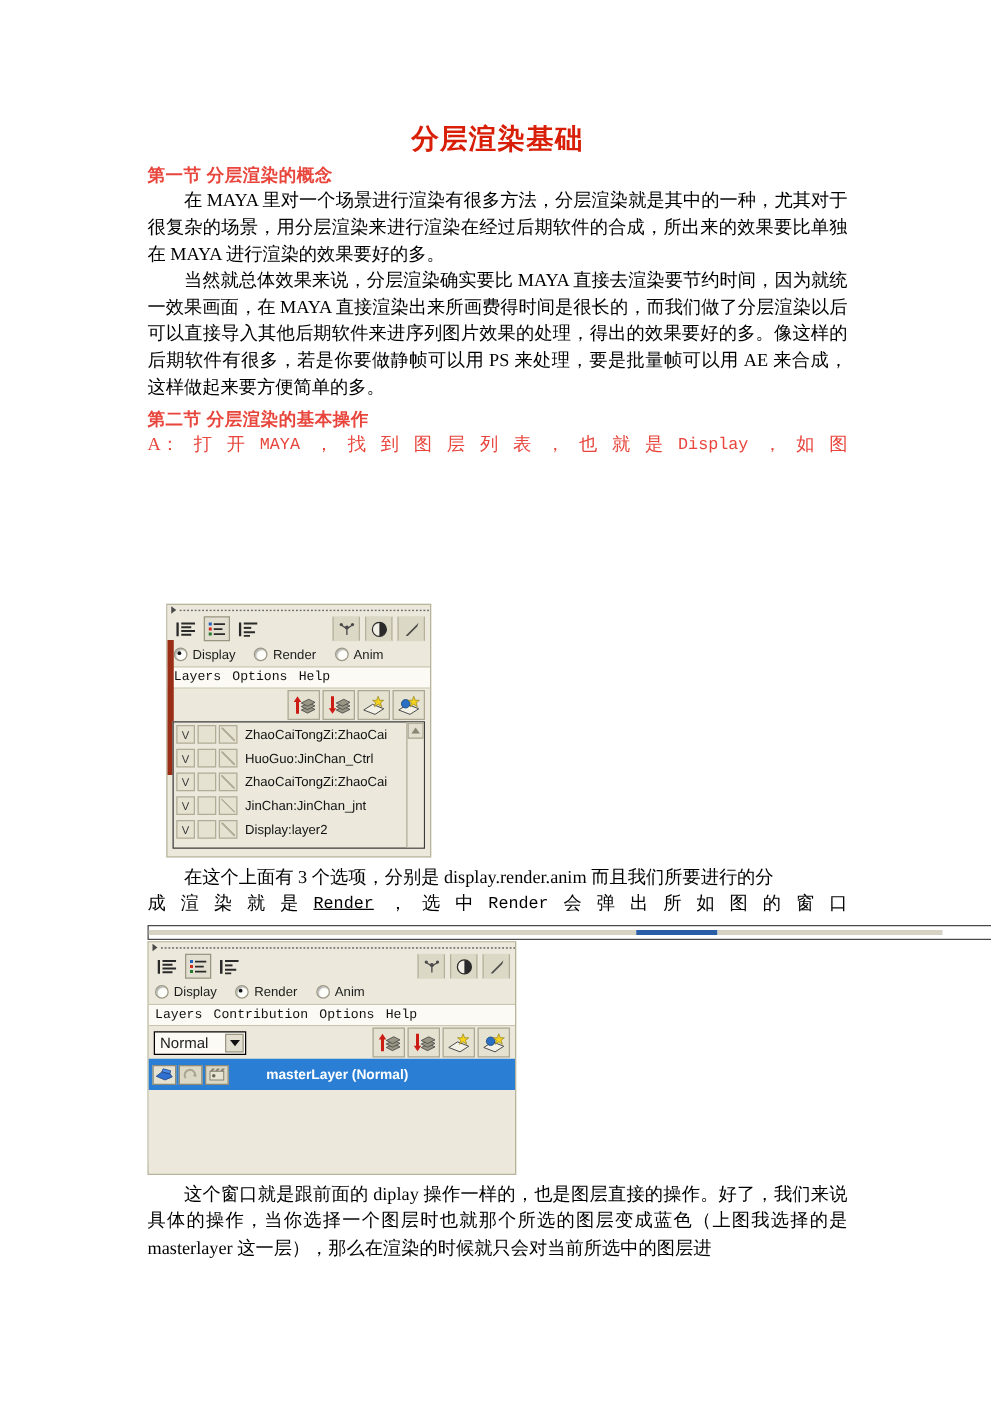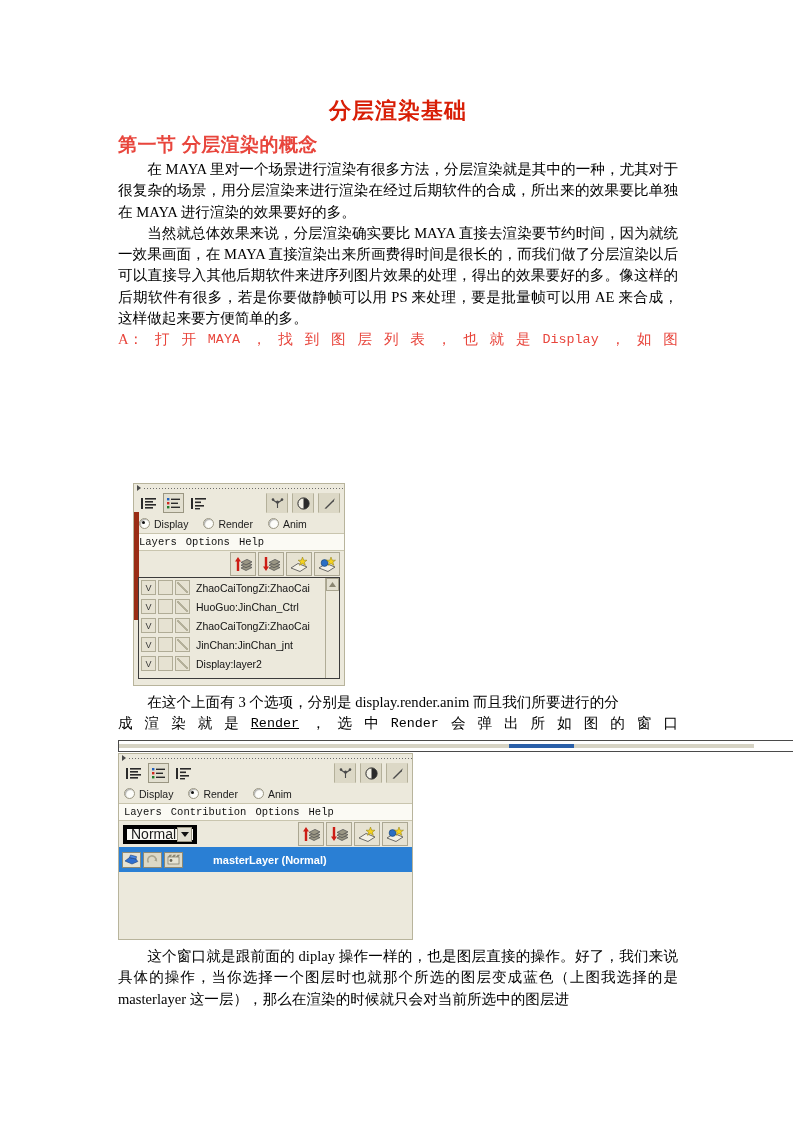--- a/index.html
+++ b/index.html
@@ -25,21 +25,21 @@
     margin:0 0 6px 0;
     text-align:center;
     font-size:22px;
     font-weight:bold;
     color:#d81e06;
     letter-spacing:1px;
     font-family:"Liberation Sans","DejaVu Sans",sans-serif;
   }
   .section-head{
     color:#e8453c;
-    font-size:19px;
+    font-size:14px;
     font-weight:bold;
     margin:6px 0 1px 0;
     font-family:"Liberation Sans","DejaVu Sans",sans-serif;
     letter-spacing:0.4px;
   }
   p.para{
     margin:0;
     font-size:14.6px;
     line-height:21.3px;
     text-indent:2em;
@@ -218,24 +218,24 @@
   
   .ddrow{
     height:26px;display:flex;align-items:center;
     justify-content:space-between;
     padding:0 4px;
     background:#ece9dc;
   }
   .dropdown{
     width:74px;height:19px;
     background:#fbfaf4;
-    border:4px solid #000000;
+    border:1px solid #000000;
     display:flex;align-items:center;
     justify-content:space-between;
-    font-size:14px;
+    font-size:12px;
     padding-left:4px;
     box-sizing:border-box;
   }
   .dropdown .arrowbox{
     width:15px;height:15px;margin-right:1px;
     background:#e2dfd0;border:1px solid #9b9784;
     box-sizing:border-box;
     display:flex;align-items:center;justify-content:center;
   }
   .caret{
@@ -283,20 +283,21 @@
 
   <div class="content">
 
     <h1 class="doc-title">分层渲染基础</h1>
 
     <div class="section-head">第一节  分层渲染的概念</div>
 
     <p class="para">在 MAYA 里对一个场景进行渲染有很多方法，分层渲染就是其中的一种，尤其对于很复杂的场景，用分层渲染来进行渲染在经过后期软件的合成，所出来的效果要比单独在 MAYA 进行渲染的效果要好的多。</p>
     <p class="para">当然就总体效果来说，分层渲染确实要比 MAYA 直接去渲染要节约时间，因为就统一效果画面，在 MAYA 直接渲染出来所画费得时间是很长的，而我们做了分层渲染以后可以直接导入其他后期软件来进序列图片效果的处理，得出的效果要好的多。像这样的后期软件有很多，若是你要做静帧可以用 PS 来处理，要是批量帧可以用 AE 来合成，这样做起来要方便简单的多。</p>
 
+    <div class="section-head">第二节  分层渲染的基本操作</div>
 
     <div class="redline spread">
       <span>A：</span>
       <span>打</span>
       <span>开</span>
       <span class="mono">MAYA</span>
       <span>，</span>
       <span>找</span>
       <span>到</span>
       <span>图</span>

